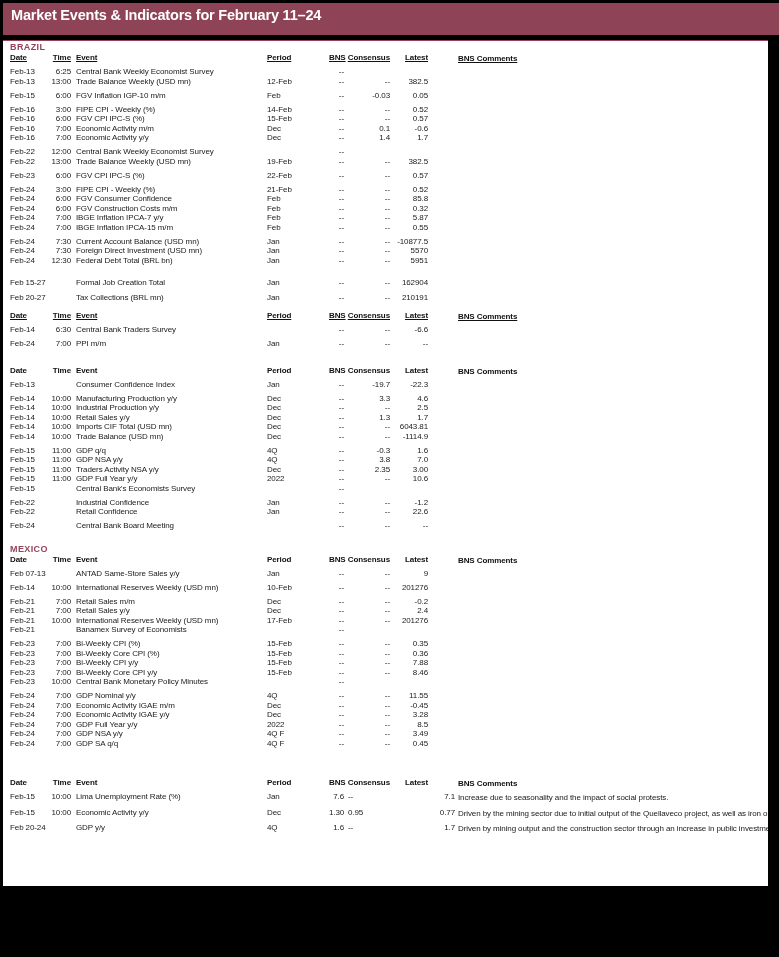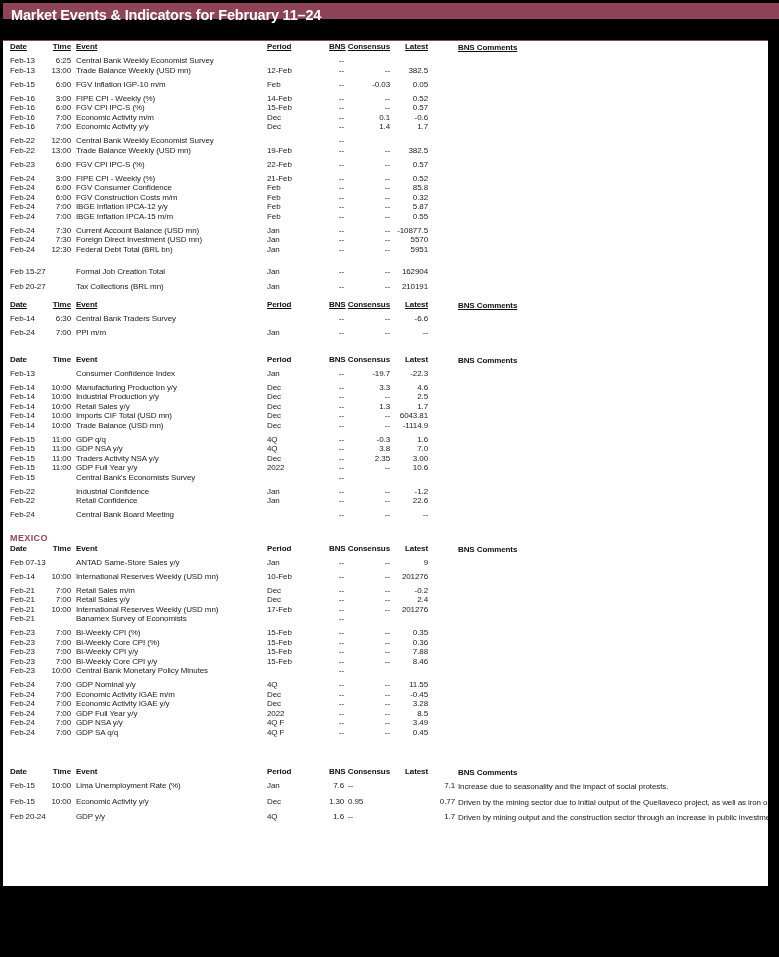--- a/index.html
+++ b/index.html
@@ -1,18 +1,18 @@
 <!DOCTYPE html>
 <html><head>
 <meta charset="utf-8">
 <style>
   html,body{margin:0;padding:0;background:#000;}
   .page{position:relative;width:779px;height:957px;background:#000;overflow:hidden;
         font-family:"Liberation Sans","DejaVu Sans",sans-serif;}
-  .titlebar{position:absolute;left:3px;top:3px;width:776px;height:16px;background:#8e4356;}
+  .titlebar{position:absolute;left:3px;top:3px;width:776px;height:32px;background:#8e4356;}
   .titlebar .ttl{color:#fff;font-size:14.5px;font-weight:bold;line-height:24px;padding-left:8px;
         letter-spacing:-0.2px;white-space:nowrap;}
   .panel{position:absolute;left:3px;top:40px;width:765px;height:846px;background:#fff;
         border-top:1px solid #94435a;box-sizing:border-box;padding-left:4px;overflow:hidden;}
   .section{margin:0;}
   .sec-title{color:#94435a;font-weight:bold;font-size:9px;line-height:11px;letter-spacing:0.4px;
         padding-left:3px;}
   .grid{display:grid;grid-template-columns:42px 22px 195px 63px 15px 46px 38px 27px 1fr;
         font-size:8px;line-height:9.5px;color:#1a1a1a;letter-spacing:-0.1px;}
   .grid .cell{white-space:nowrap;overflow:visible;}
@@ -40,20 +40,21 @@
 </head>
 <body>
 
 <div class="page">
   <div class="titlebar">
     <div class="ttl">Market Events &amp; Indicators for February 11–24</div>
   </div>
   <div class="panel">
     <div>
         <div class="section sec-brazil">
+          <div class="sec-title">BRAZIL</div>
           <div class="grid hrow u">
             <div class="cell c-date">Date</div>
             <div class="cell c-time">Time</div>
             <div class="cell c-event">Event</div>
             <div class="cell c-period">Period</div>
             <div class="cell c-bns">BNS</div>
             <div class="cell c-cons">Consensus</div>
             <div class="cell c-latest">Latest</div>
             <div class="cell c-cval"></div>
             <div class="cell c-comment">BNS Comments</div>
@@ -197,21 +198,21 @@
             <div class="cell c-period">Feb</div>
             <div class="cell c-bns">--</div>
             <div class="cell c-cons">--</div>
             <div class="cell c-latest">0.32</div>
             <div class="cell c-cval"></div>
             <div class="cell c-comment"></div>
           </div>
           <div class="grid row">
             <div class="cell c-date">Feb-24</div>
             <div class="cell c-time">7:00</div>
-            <div class="cell c-event">IBGE Inflation IPCA-12 y/y</div>
+            <div class="cell c-event">IBGE Inflation IPCA-7 y/y</div>
             <div class="cell c-period">Feb</div>
             <div class="cell c-bns">--</div>
             <div class="cell c-cons">--</div>
             <div class="cell c-latest">5.87</div>
             <div class="cell c-cval"></div>
             <div class="cell c-comment"></div>
           </div>
           <div class="grid row">
             <div class="cell c-date">Feb-24</div>
             <div class="cell c-time">7:00</div>

